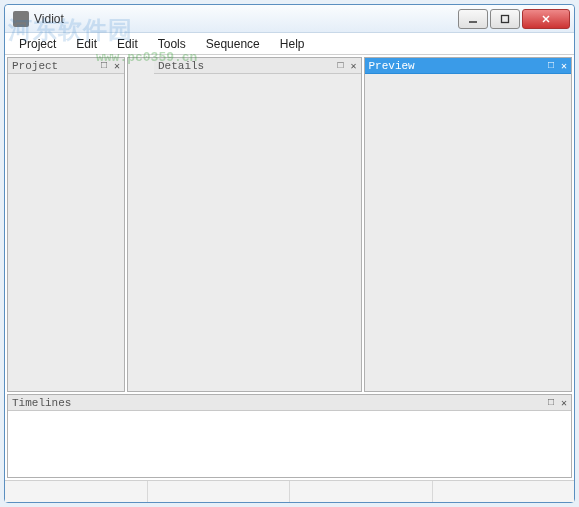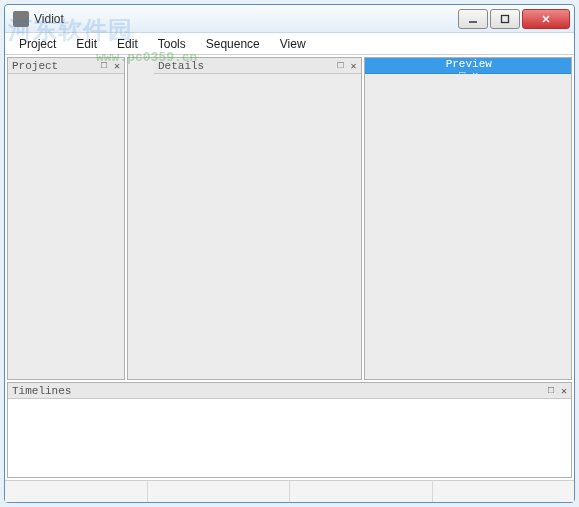--- a/index.html
+++ b/index.html
@@ -109,21 +109,20 @@
   font-family: "Courier New", monospace;
   font-size: 11px;
   color: #555;
   padding: 0 2px 0 4px;
   border-bottom: 1px solid #c8c8c8;
 }
 .panel-head.active {
   background: #3a9be8;
   color: #fff;
   border-bottom: 1px solid #2a8bd8;
-  flex-direction: column;
 }
 .panel-title { flex: 1; }
 .panel-ctrl {
   display: flex;
   gap: 3px;
   align-items: center;
 }
 .panel-ctrl span {
   width: 10px;
   height: 10px;
@@ -135,21 +134,21 @@
 }
 .panel-body {
   flex: 1;
   background: #ececec;
 }
 .bottom-panel {
   margin-top: 2px;
   border: 1px solid #b0b0b0;
   display: flex;
   flex-direction: column;
-  height: 96px;
+  height: 84px;
 }
 .bottom-body {
   flex: 1;
   background: #fff;
 }
 .statusbar {
   height: 22px;
   background: #f4f4f4;
   border-top: 1px solid #d0d0d0;
   display: flex;
@@ -208,21 +207,21 @@
       </div>
     </div>
   </div>
 
   <div class="menubar">
     <div class="menu-item">Project</div>
     <div class="menu-item">Edit</div>
     <div class="menu-item">Edit</div>
     <div class="menu-item">Tools</div>
     <div class="menu-item">Sequence</div>
-    <div class="menu-item">View</div>
+    <div class="menu-item">Help</div>
   </div>
 
   <div class="workspace">
     <div class="top-panels">
 
       <div class="panel p1">
         <div class="panel-head">
           <span class="panel-title">Project</span>
           <span class="panel-ctrl">
             <span>□</span>

